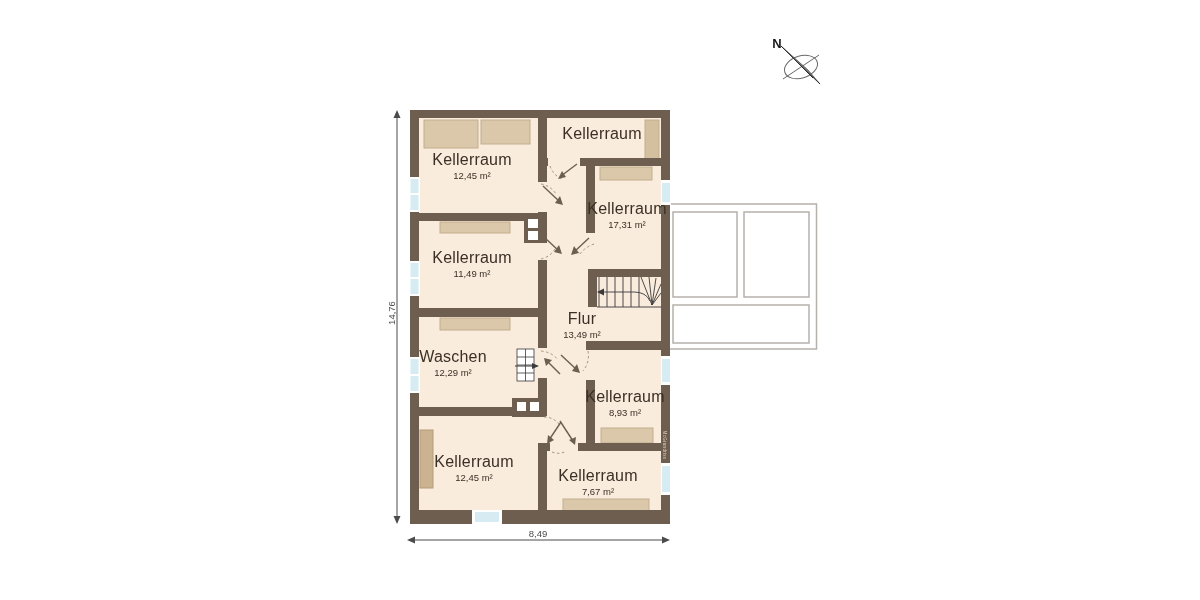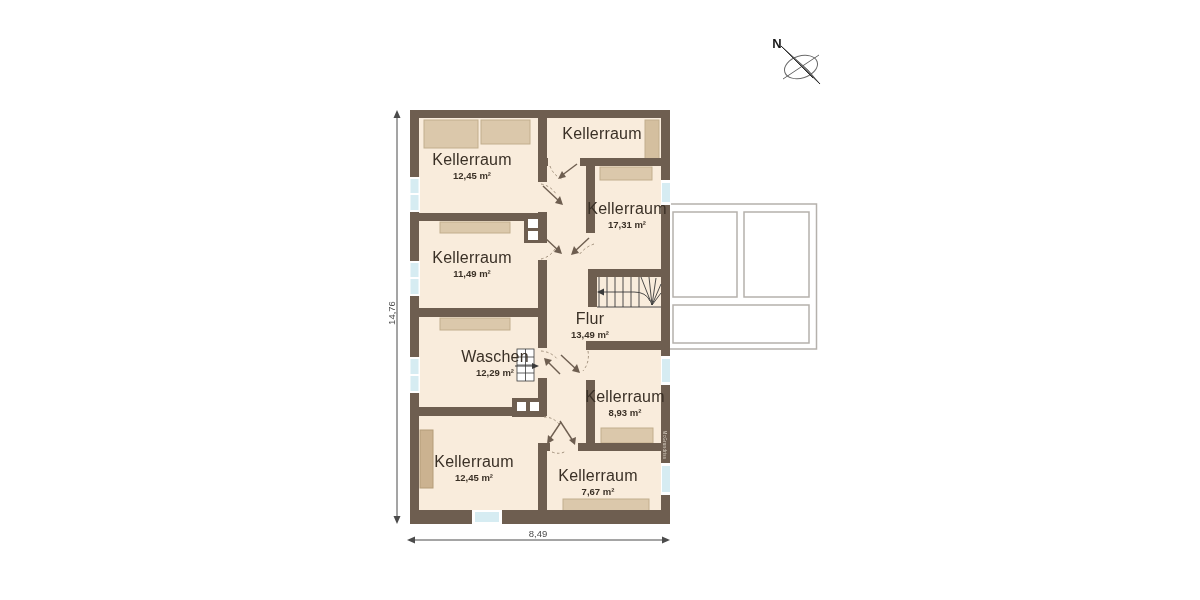--- a/index.html
+++ b/index.html
@@ -6,21 +6,21 @@
   #stage{
     position:relative;width:1200px;height:600px;background:#ffffff;overflow:hidden;
     font-family:"Liberation Sans", sans-serif;
   }
   #plan-svg{position:absolute;left:0;top:0;}
   .room-label{
     position:absolute;transform:translate(-50%,-50%);
     text-align:center;color:#3a3026;line-height:1.25;pointer-events:none;white-space:nowrap;
   }
   .room-name{font-size:16px;font-weight:400;letter-spacing:.2px;}
-  .room-area{font-size:9.5px;font-weight:bold;}
+  .room-area{font-size:9.5px;}
   .room-area:empty{display:none;}
   .dim-label{
     position:absolute;color:#4b4b4b;font-size:9.5px;white-space:nowrap;pointer-events:none;
   }
   #dim-vertical{left:391px;top:313px;transform:translate(-50%,-50%) rotate(-90deg);}
   #dim-horizontal{left:538px;top:533px;transform:translate(-50%,-50%);text-align:center;}
   #compass-n{
     position:absolute;left:777px;top:43px;transform:translate(-50%,-50%);
     color:#1a1a1a;font-size:13px;font-weight:bold;
   }
@@ -209,25 +209,25 @@
 
   </div>
   <div class="room-label" style="left:627px;top:215px;">
     <div class="room-name">Kellerraum</div>
     <div class="room-area">17,31 m²</div>
   </div>
   <div class="room-label" style="left:472px;top:264px;">
     <div class="room-name">Kellerraum</div>
     <div class="room-area">11,49 m²</div>
   </div>
-  <div class="room-label" style="left:582px;top:325px;margin-left:8px;">
+  <div class="room-label" style="left:582px;top:325px;">
     <div class="room-name">Flur</div>
     <div class="room-area">13,49 m²</div>
   </div>
-  <div class="room-label" style="left:495px;top:363px;">
+  <div class="room-label" style="left:453px;top:363px;">
     <div class="room-name">Waschen</div>
     <div class="room-area">12,29 m²</div>
   </div>
   <div class="room-label" style="left:625px;top:403px;">
     <div class="room-name">Kellerraum</div>
     <div class="room-area">8,93 m²</div>
   </div>
   <div class="room-label" style="left:474px;top:468px;">
     <div class="room-name">Kellerraum</div>
     <div class="room-area">12,45 m²</div>

